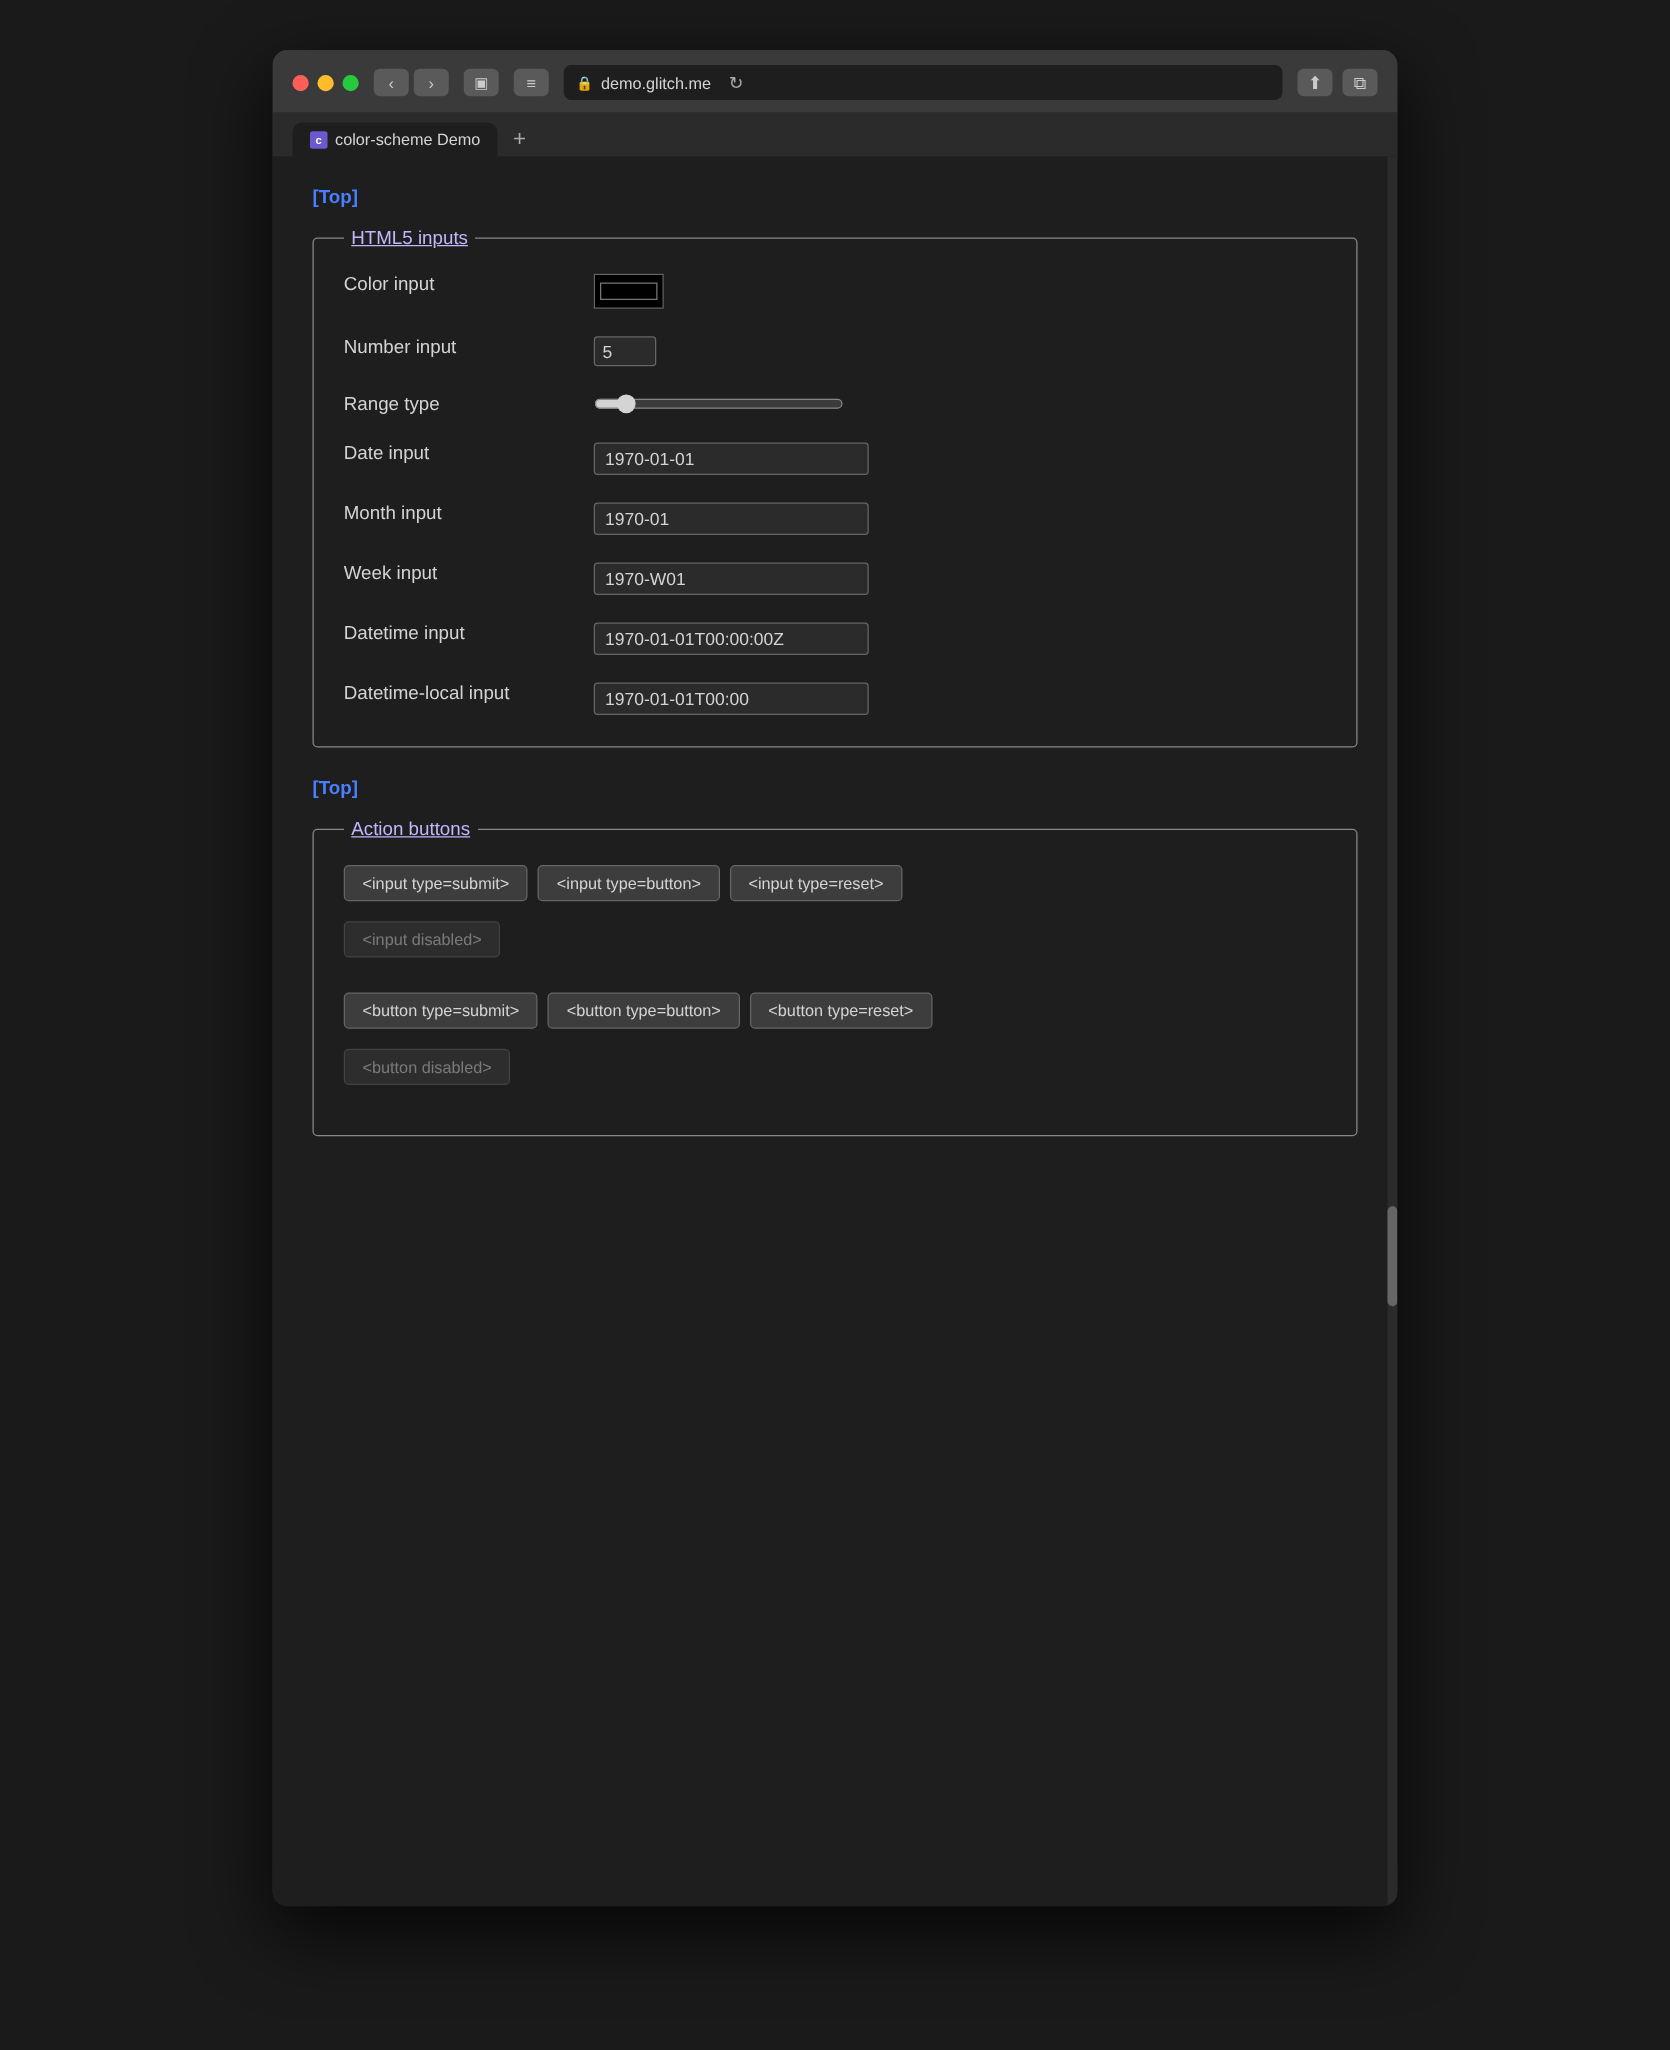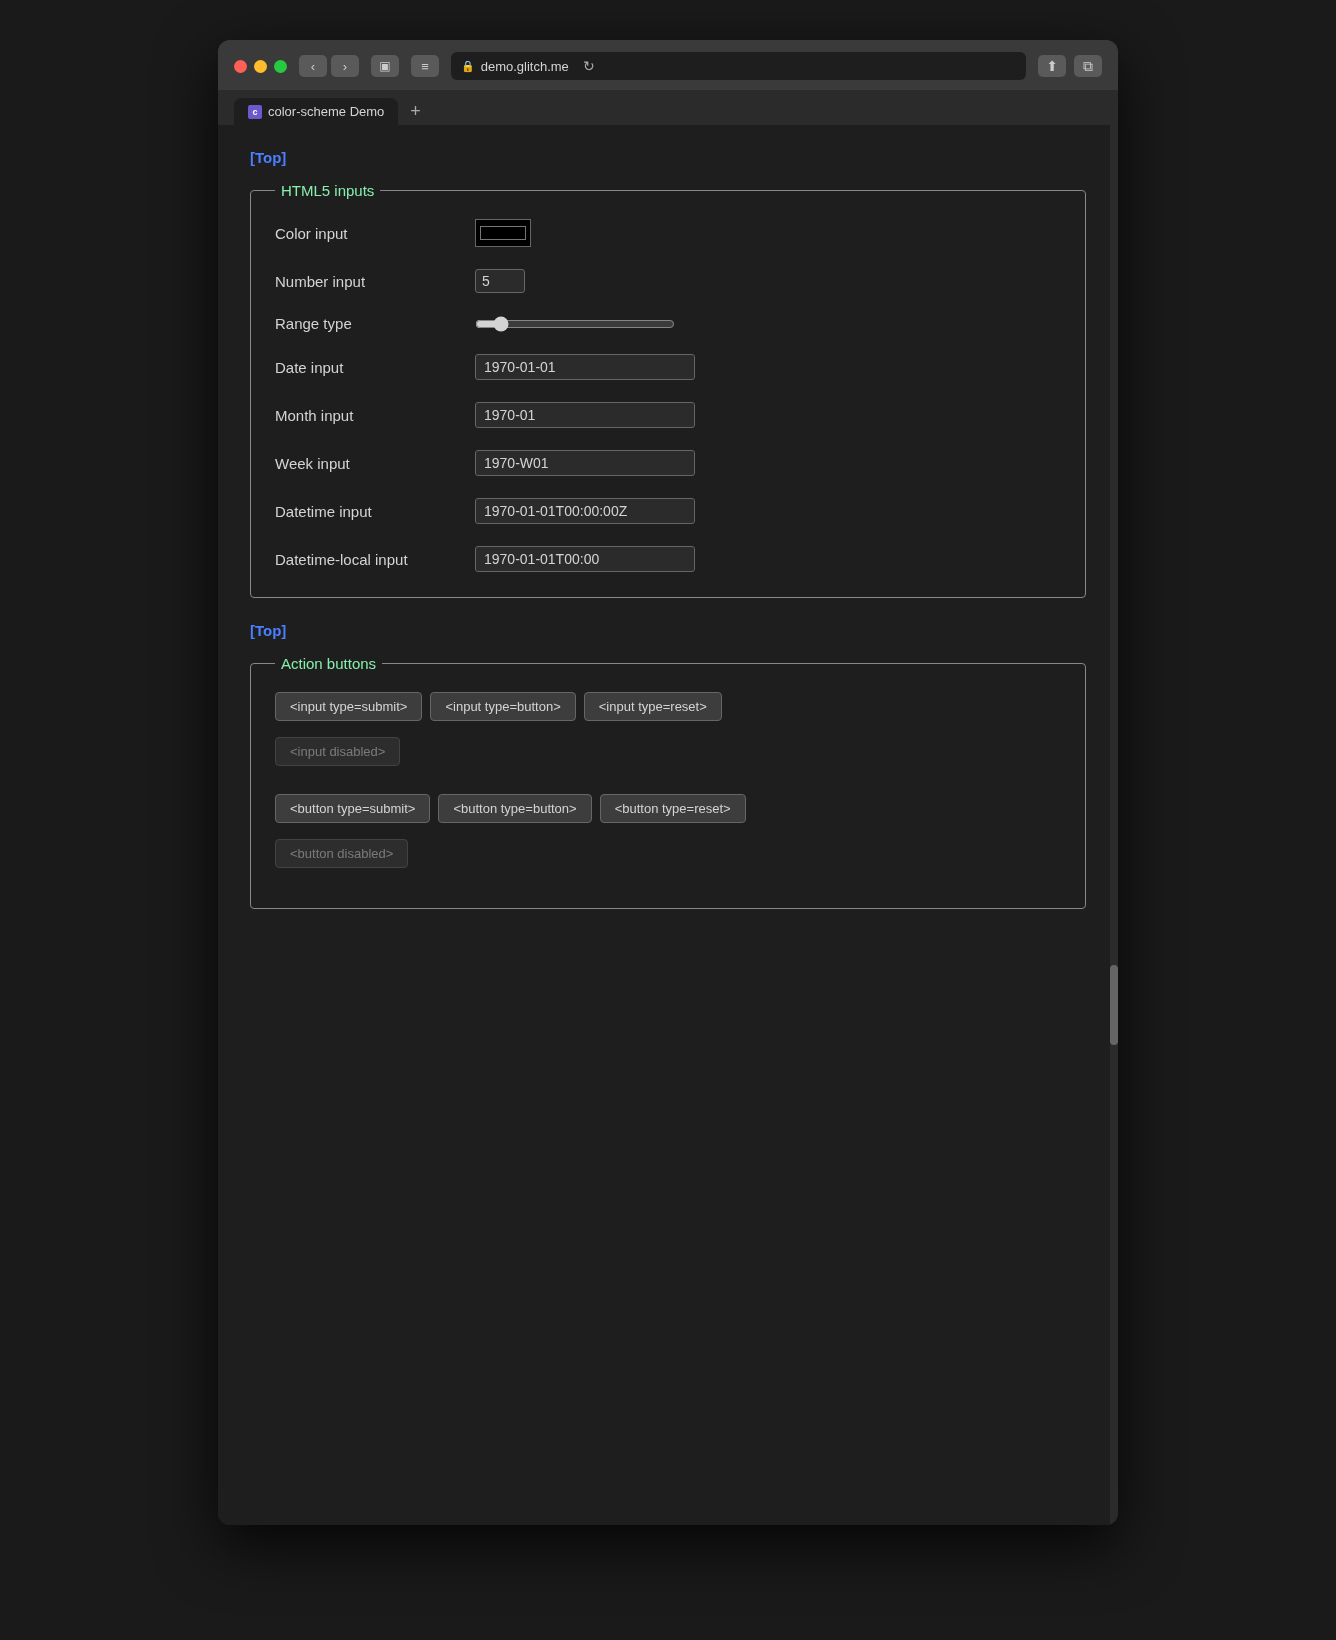--- a/index.html
+++ b/index.html
@@ -185,28 +185,29 @@
 
     
     fieldset {
       border: 1px solid #888;
       border-radius: 4px;
       padding: 20px 24px 24px 24px;
       margin-bottom: 24px;
     }
 
     legend {
-      color: #86efac;
+      color: #c4b5fd;
       font-size: 15px;
       padding: 0 6px;
+      text-decoration: underline;
     }
 
     .input-row {
       display: flex;
-      align-items: center;
+      align-items: flex-start;
       margin-bottom: 22px;
     }
 
     .input-row:last-child {
       margin-bottom: 1px;
     }
 
     .input-label {
       color: #d4d4d4;
       font-size: 15px;

